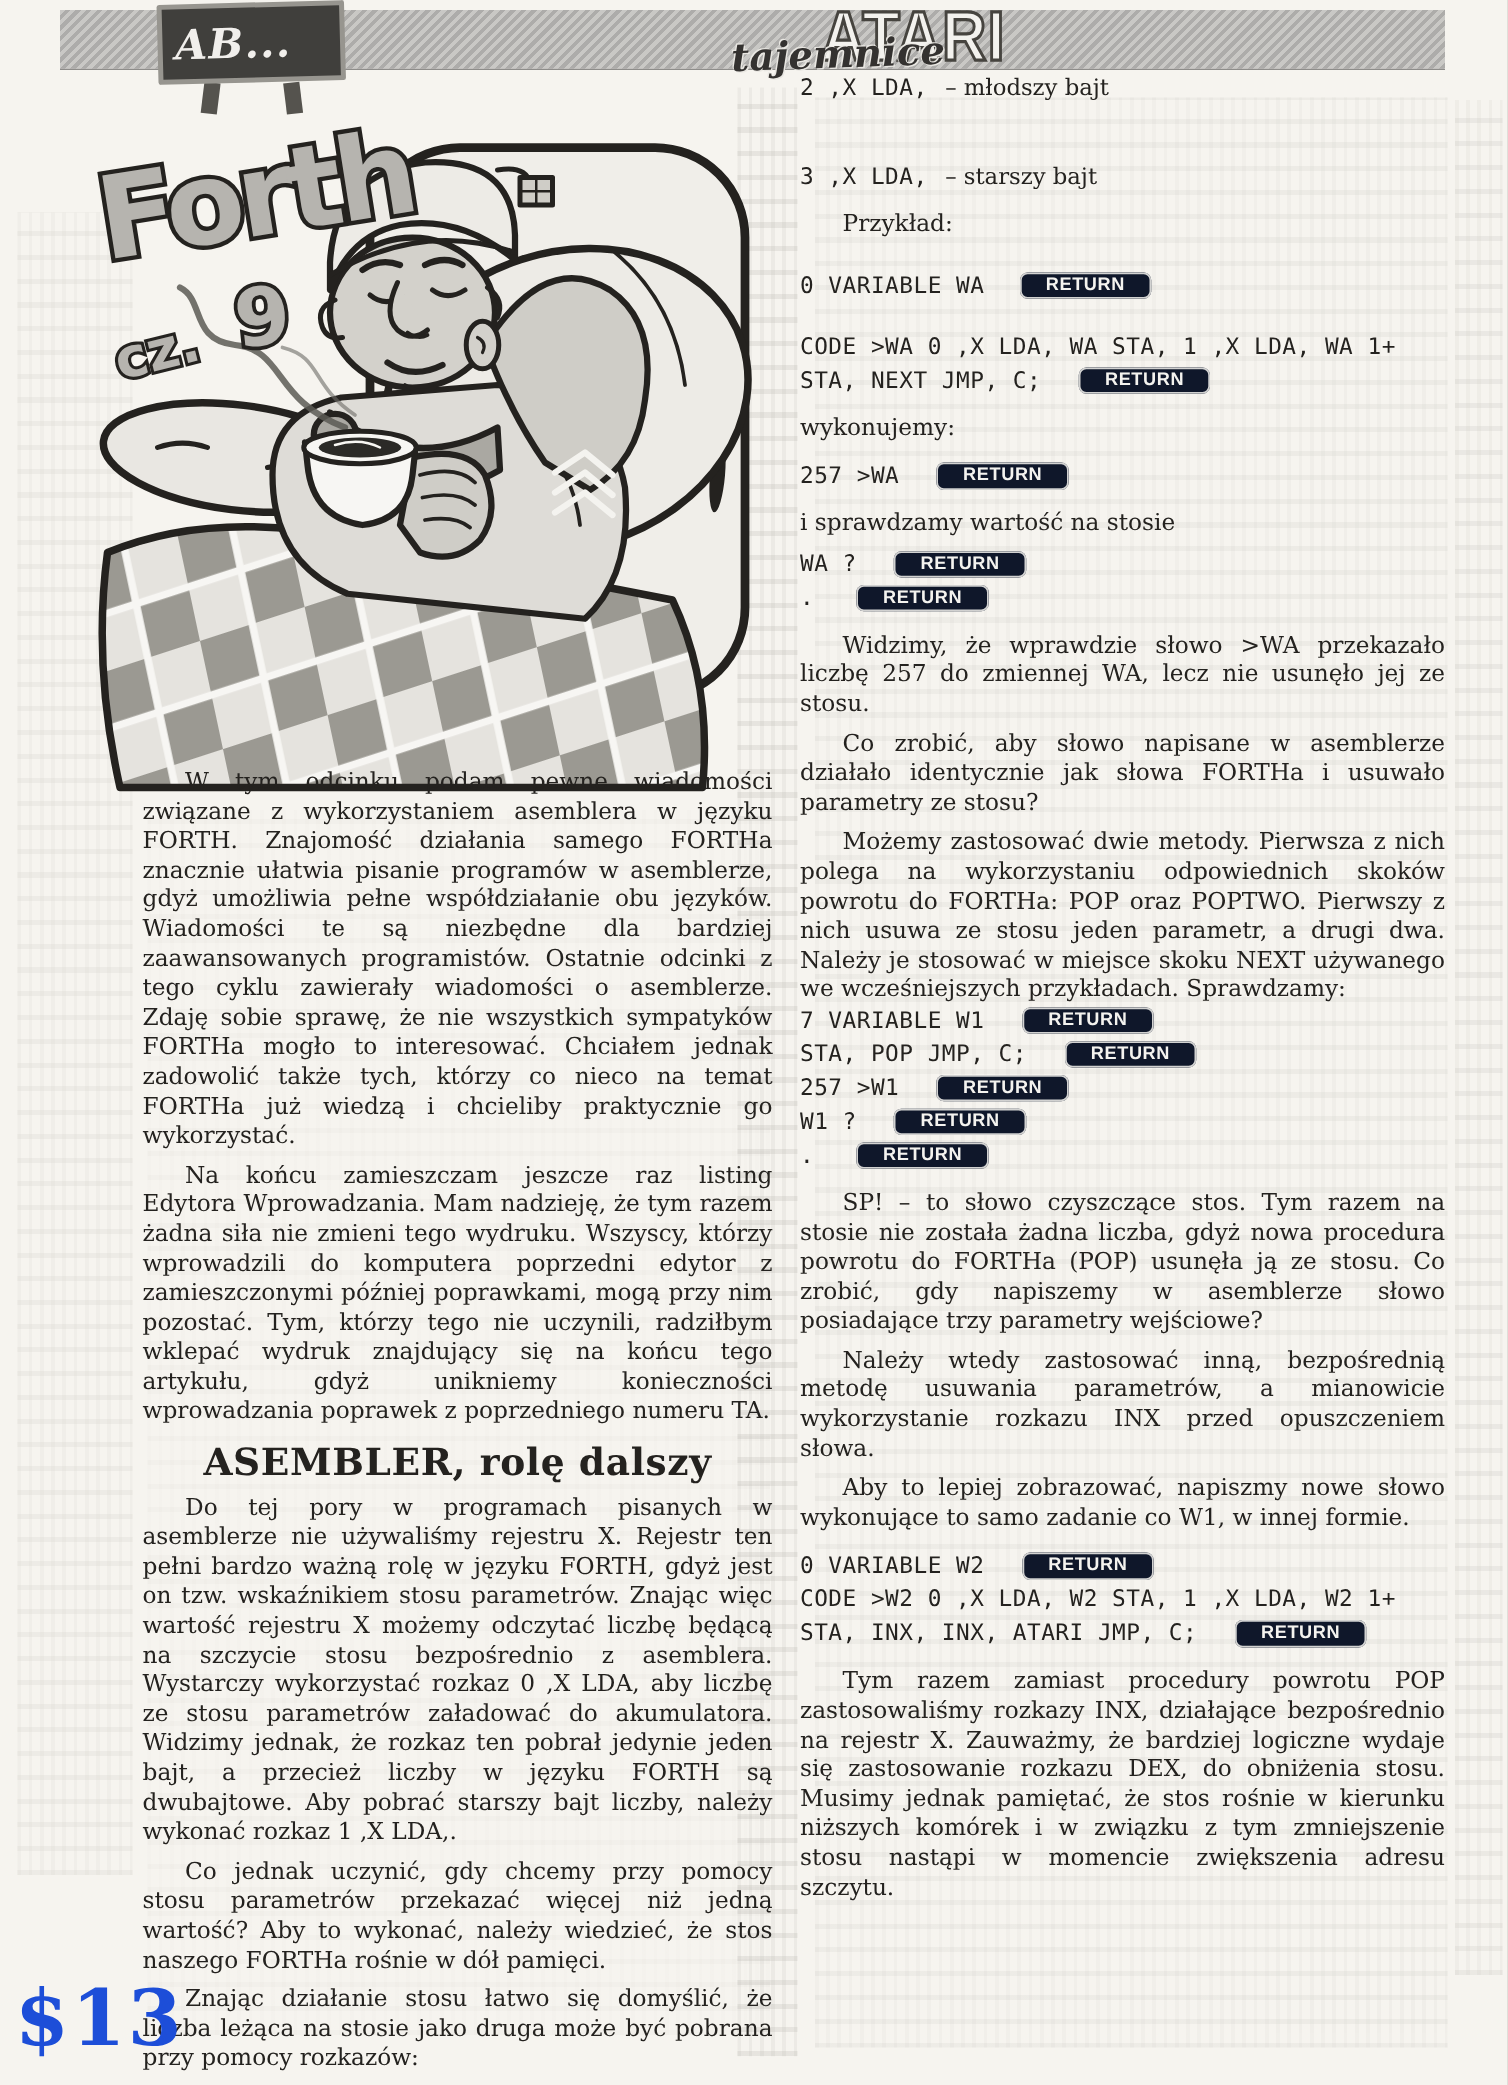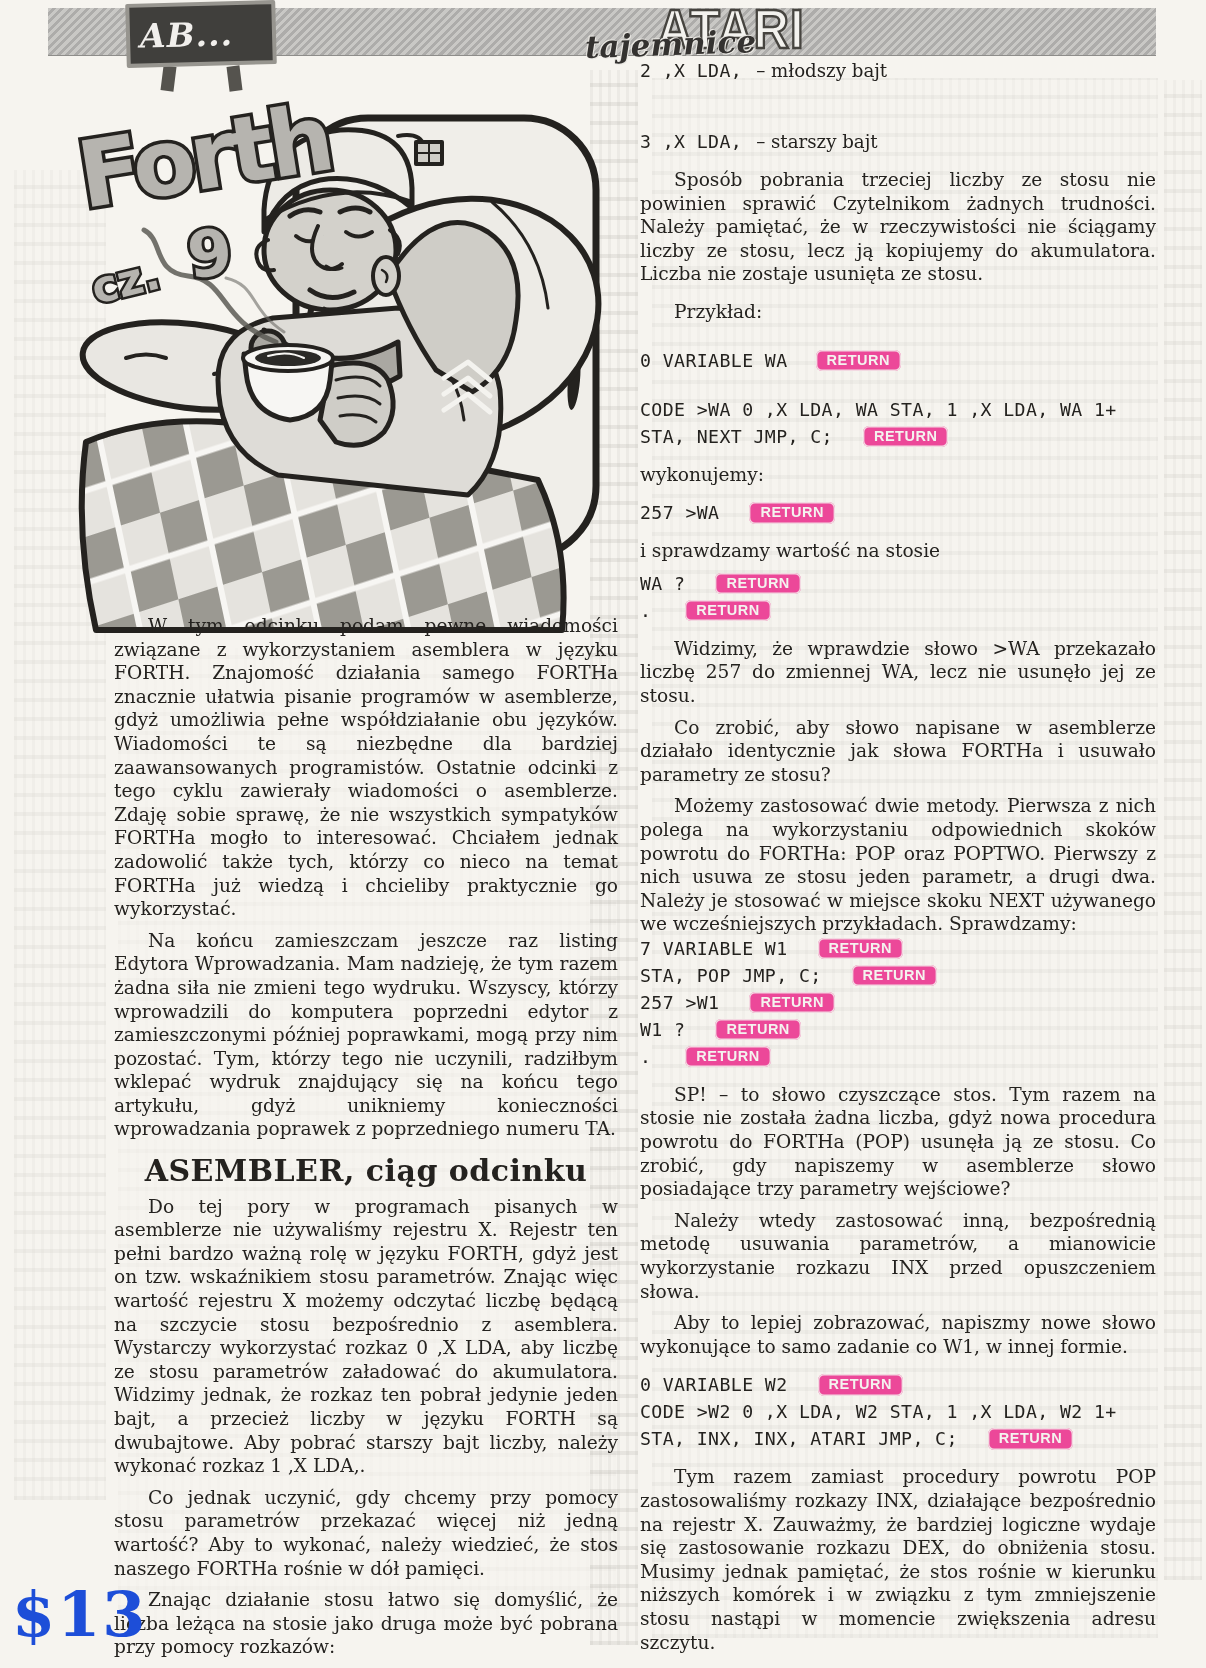--- a/index.html
+++ b/index.html
@@ -75,23 +75,23 @@
   }
   .code {
     font-family:"DejaVu Sans Mono",monospace; font-size:18.2px;
     line-height:25px; letter-spacing:.4px; text-align:left; white-space:nowrap;
   }
   .code + .code.tight { margin-top:2px; }
   .label { text-indent:0 !important; }
   .indent { text-indent:34px !important; }
   .desc { font-family:"DejaVu Serif",serif; letter-spacing:0; margin-left:14px; }
   .ret {
-    display:inline-block; background:#ec4899; color:#f4f3ef;
+    display:inline-block; background:#0f172a; color:#f4f3ef;
     font-family:"Liberation Sans",sans-serif; font-weight:bold;
-    font-size:14.5px; line-height:1; padding:3px 11px 4px;
+    font-size:14.5px; line-height:1; padding:3px 21px 4px;
     border-radius:6px; margin-left:28px; letter-spacing:.5px;
     box-shadow:inset 0 0 0 1.4px rgba(244,243,239,.85);
     vertical-align:2px;
   }
   .ret.near { margin-left:30px; }
   .ret.dotgap { margin-left:34px; }
 
   .page-number {
     position:absolute; left:12px; top:1578px;
     font-family:"DejaVu Serif",serif; font-weight:bold;
@@ -189,31 +189,30 @@
     </g>
 
     <text x="16" y="128" font-size="92" font-weight="bold" font-family="'DejaVu Sans',sans-serif" fill="#b6b4af" stroke="#24221f" stroke-width="7" paint-order="stroke" letter-spacing="-5" transform="rotate(-9 16 128)">Forth</text>
     <text x="28" y="224" font-size="44" font-weight="bold" font-family="'DejaVu Sans',sans-serif" fill="#b6b4af" stroke="#24221f" stroke-width="5" paint-order="stroke" transform="rotate(-14 28 224)">cz.</text>
     <text x="122" y="198" font-size="64" font-weight="bold" font-family="'DejaVu Sans',sans-serif" fill="#b6b4af" stroke="#24221f" stroke-width="6" paint-order="stroke" transform="rotate(-6 122 198)">9</text>
   </svg>
 
   <div class="col col-left">
     <p>W tym odcinku podam pewne wiadomości związane z wykorzystaniem asemblera w języku FORTH. Znajomość działania samego FORTHa znacznie ułatwia pisanie programów w asemblerze, gdyż umożliwia pełne współdziałanie obu języków. Wiadomości te są niezbędne dla bardziej zaawansowanych programistów. Ostatnie odcinki z tego cyklu zawierały wiadomości o asemblerze. Zdaję sobie sprawę, że nie wszystkich sympatyków FORTHa mogło to interesować. Chciałem jednak zadowolić także tych, którzy co nieco na temat FORTHa już wiedzą i chcieliby praktycznie go wykorzystać.</p>
     <p class="mt-s">Na końcu zamieszczam jeszcze raz listing Edytora Wprowadzania. Mam nadzieję, że tym razem żadna siła nie zmieni tego wydruku. Wszyscy, którzy wprowadzili do komputera poprzedni edytor z zamieszczonymi później poprawkami, mogą przy nim pozostać. Tym, którzy tego nie uczynili, radziłbym wklepać wydruk znajdujący się na końcu tego artykułu, gdyż unikniemy konieczności wprowadzania poprawek z poprzedniego numeru TA.</p>
-    <div class="heading">ASEMBLER, ciąg odcinku</div>
+    <div class="heading">ASEMBLER, rolę dalszy</div>
     <p>Do tej pory w programach pisanych w asemblerze nie używaliśmy rejestru X. Rejestr ten pełni bardzo ważną rolę w języku FORTH, gdyż jest on tzw. wskaźnikiem stosu parametrów. Znając więc wartość rejestru X możemy odczytać liczbę będącą na szczycie stosu bezpośrednio z asemblera. Wystarczy wykorzystać rozkaz 0 ,X LDA, aby liczbę ze stosu parametrów załadować do akumulatora. Widzimy jednak, że rozkaz ten pobrał jedynie jeden bajt, a przecież liczby w języku FORTH są dwubajtowe. Aby pobrać starszy bajt liczby, należy wykonać rozkaz 1 ,X LDA,.</p>
     <p class="mt-s">Co jednak uczynić, gdy chcemy przy pomocy stosu parametrów przekazać więcej niż jedną wartość? Aby to wykonać, należy wiedzieć, że stos naszego FORTHa rośnie w dół pamięci.</p>
     <p class="mt-s">Znając działanie stosu łatwo się domyślić, że liczba leżąca na stosie jako druga może być pobrana przy pomocy rozkazów:</p>
   </div>
 
   <div class="col col-right">
     <div class="code"><span>2 ,X LDA,</span><span class="desc">– młodszy bajt</span></div>
     <div class="code mt-xl"><span>3 ,X LDA,</span><span class="desc">– starszy bajt</span></div>
 
-    <p class="mt-m">Sposób pobrania trzeciej liczby ze stosu nie powinien sprawić Czytelnikom żadnych trudności. Należy pamiętać, że w rzeczywistości nie ściągamy liczby ze stosu, lecz ją kopiujemy do akumulatora. Liczba nie zostaje usunięta ze stosu.</p>
     <p class="mt-m indent">Przykład:</p>
 
     <div class="code mt-l"><span>0 VARIABLE WA</span><span class="ret">RETURN</span></div>
 
     <div class="code mt-l"><span>CODE &gt;WA 0 ,X LDA, WA STA, 1 ,X LDA, WA 1+</span></div>
     <div class="code tight"><span>STA, NEXT JMP, C;</span><span class="ret near">RETURN</span></div>
 
     <p class="mt-m label">wykonujemy:</p>
     <div class="code mt-m"><span>257 &gt;WA</span><span class="ret near">RETURN</span></div>
 

